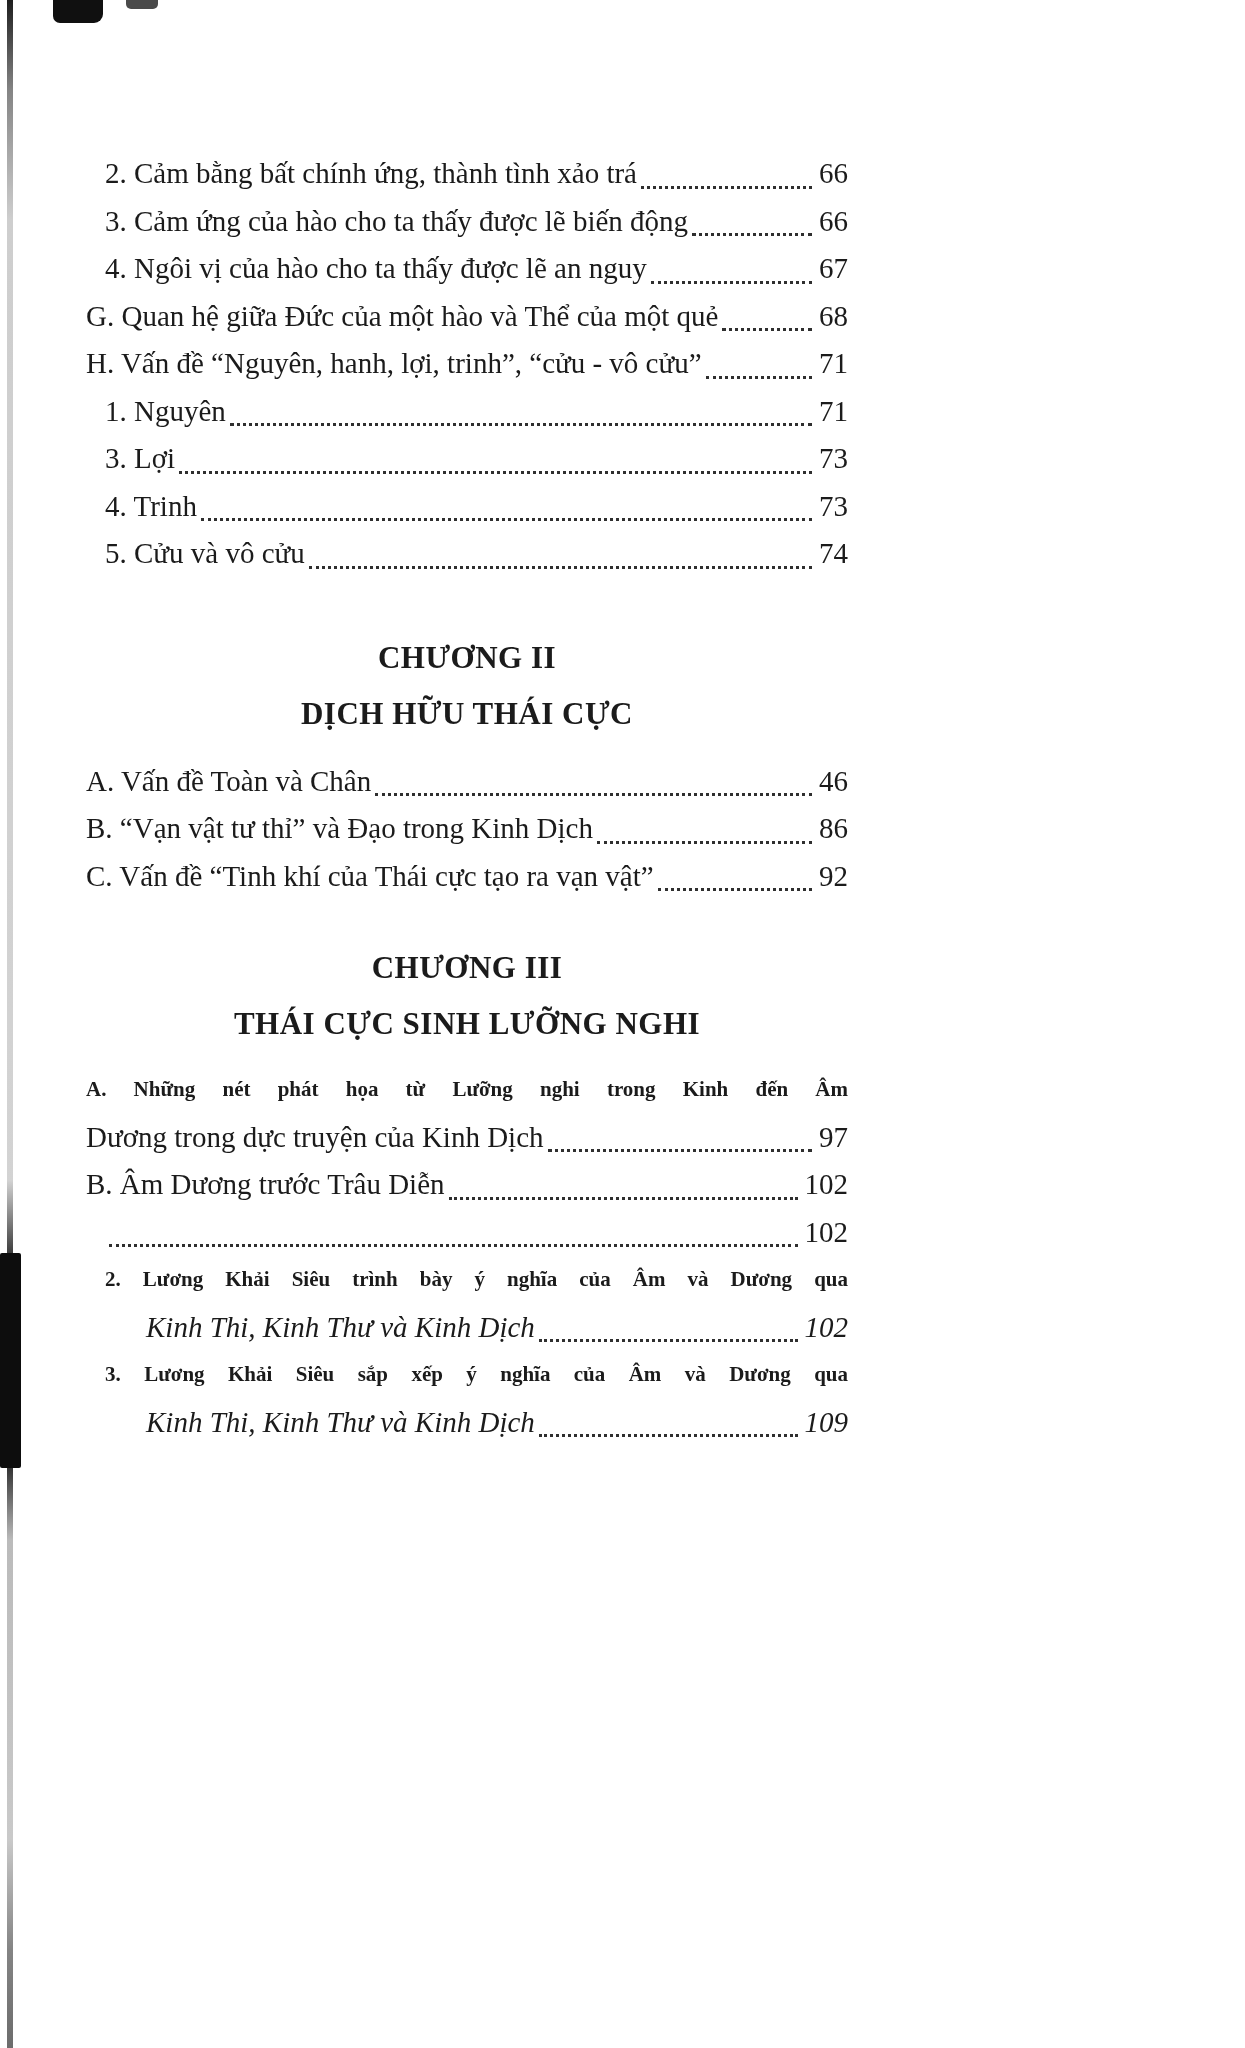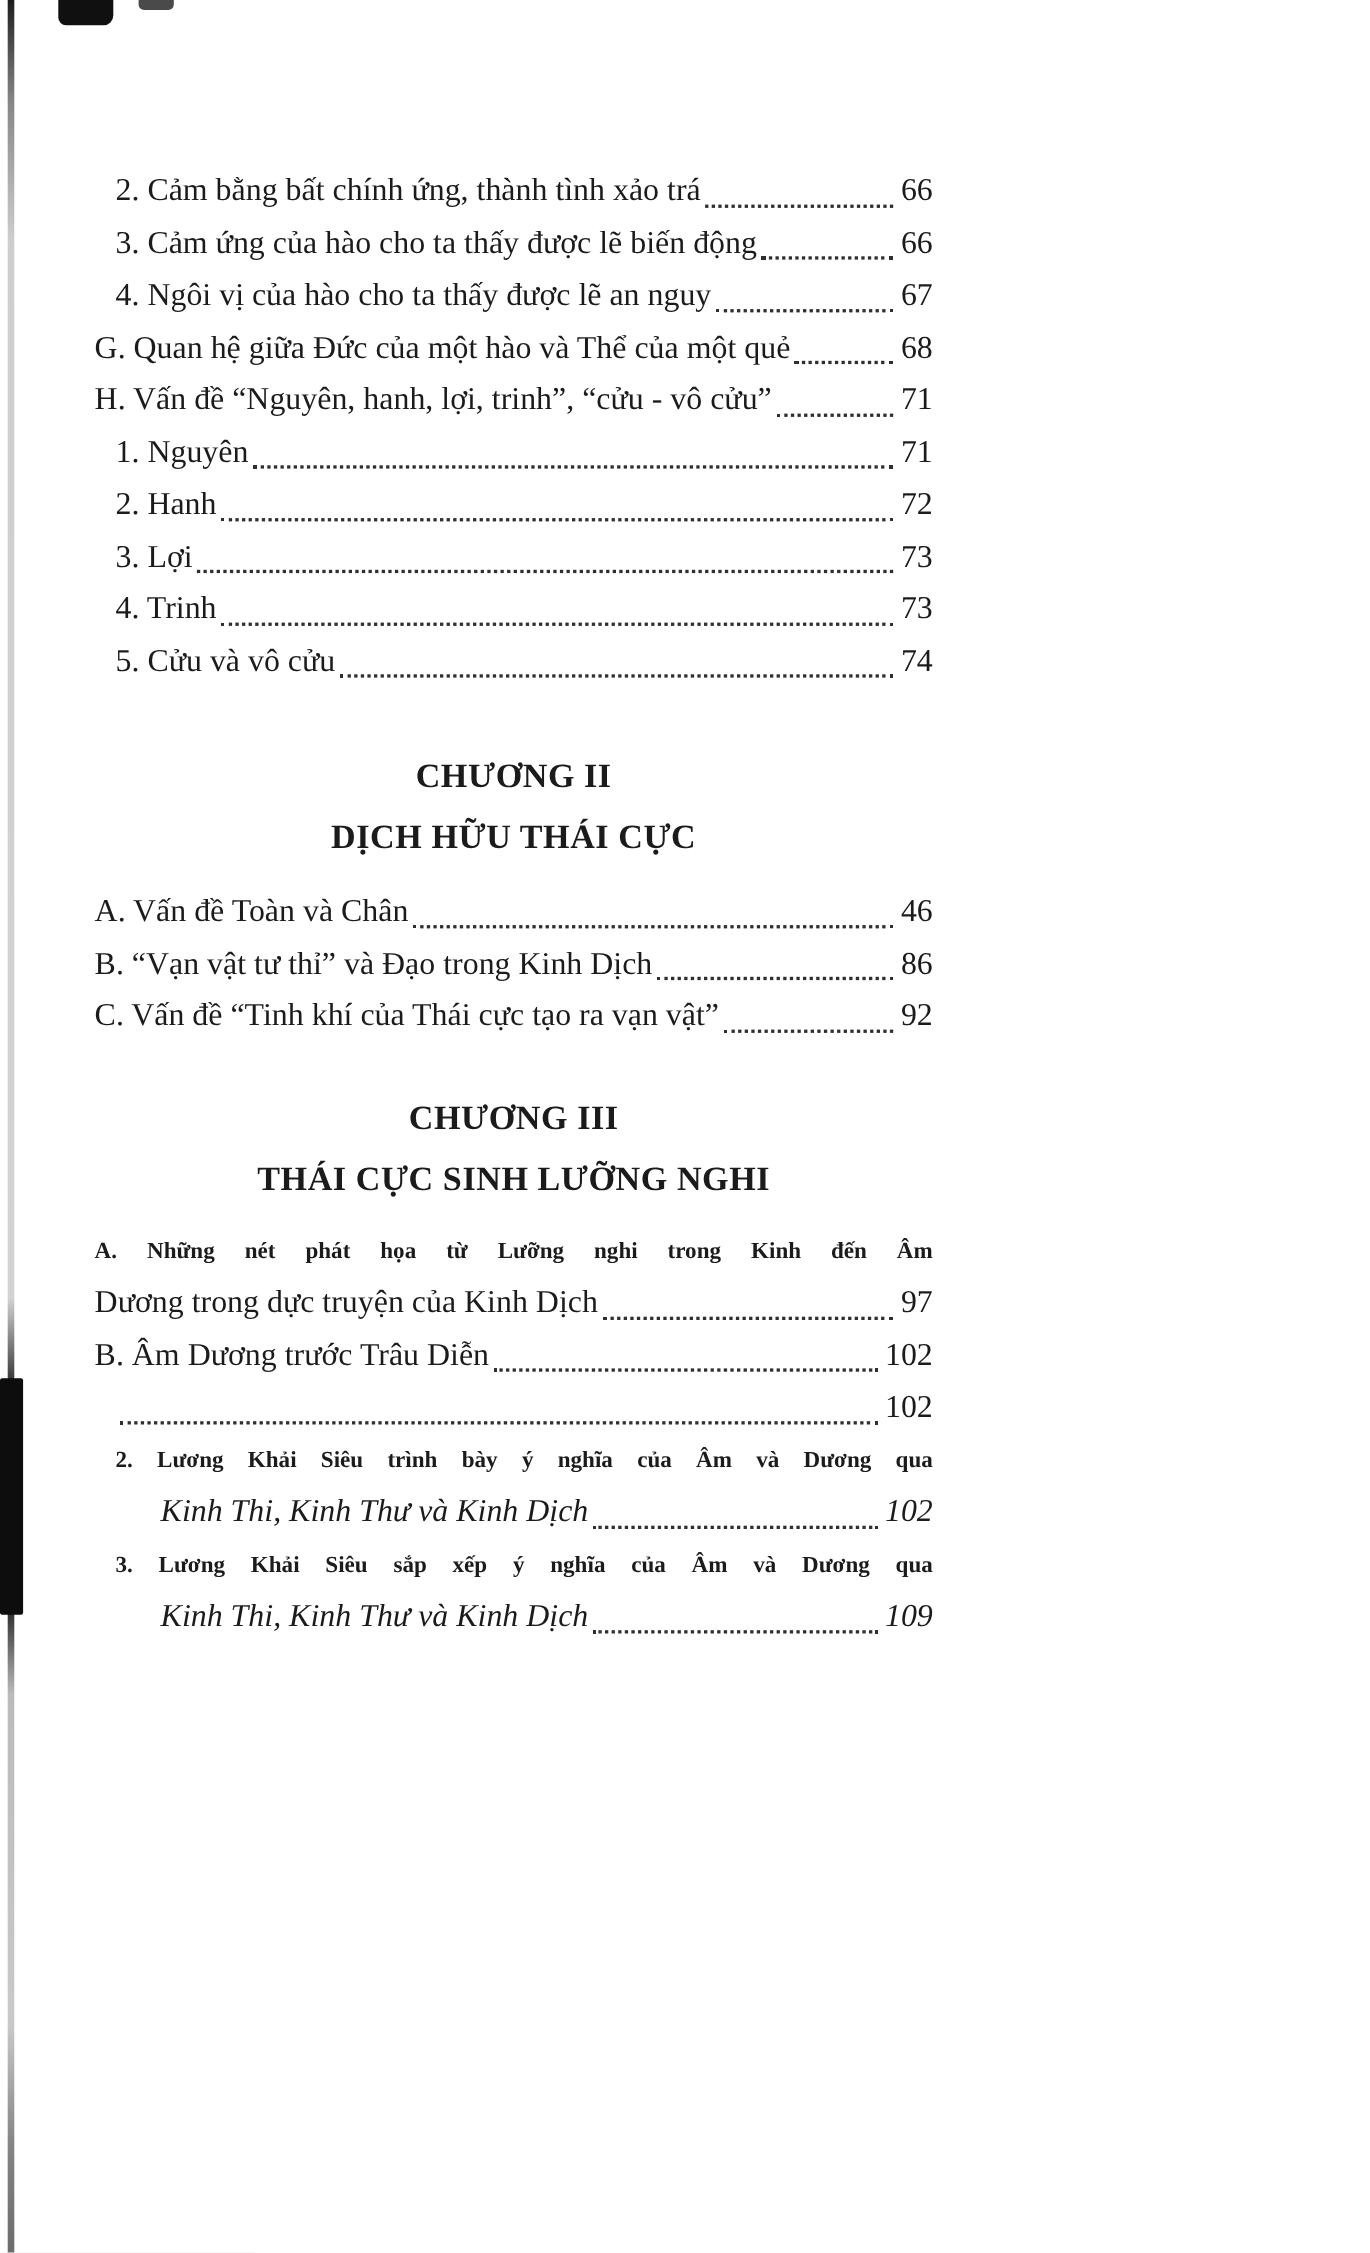--- a/index.html
+++ b/index.html
@@ -149,25 +149,20 @@
       <span class="t">H. Vấn đề “Nguyên, hanh, lợi, trinh”, “cửu - vô cửu”</span>
       <span class="dots"></span>
       <span class="pg">71</span>
     </div>
     <div class="toc-line in1">
       <span class="t">1. Nguyên</span>
       <span class="dots"></span>
       <span class="pg">71</span>
     </div>
     <div class="toc-line in1">
-      <span class="t">2. Hanh</span>
-      <span class="dots"></span>
-      <span class="pg">72</span>
-    </div>
-    <div class="toc-line in1">
       <span class="t">3. Lợi</span>
       <span class="dots"></span>
       <span class="pg">73</span>
     </div>
     <div class="toc-line in1">
       <span class="t">4. Trinh</span>
       <span class="dots"></span>
       <span class="pg">73</span>
     </div>
     <div class="toc-line in1">

